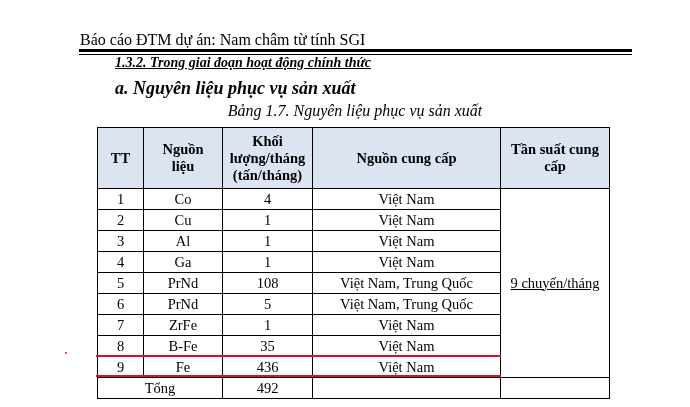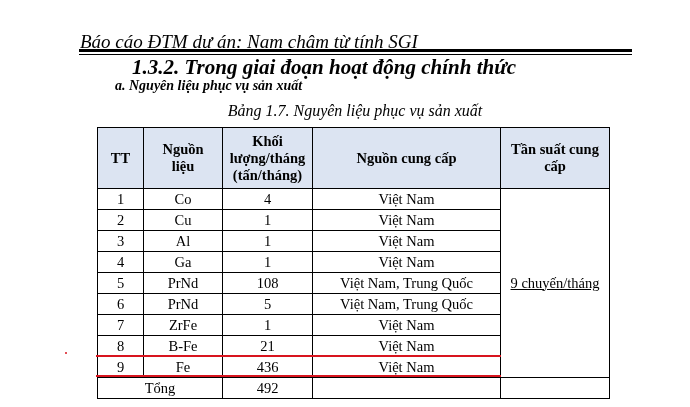--- a/index.html
+++ b/index.html
@@ -1,22 +1,22 @@
 <!DOCTYPE html>
 <html><head>
 <meta charset="utf-8">
 <style>
   html, body { margin: 0; padding: 0; background: #ffffff; }
   body { width: 690px; height: 407px; position: relative; overflow: hidden;
          font-family: "Liberation Serif", "DejaVu Serif", serif; color: #000; }
-  .header-line-text { position: absolute; left: 80px; top: 31px; font-size: 19px; font-style: italic; }
+  .header-line-text { position: absolute; left: 80px; top: 31px; font-size: 16px; }
   .rule-thick { position: absolute; left: 79px; width: 553px; top: 49px; height: 3px; background: #000; }
   .rule-thin  { position: absolute; left: 79px; width: 553px; top: 54px; height: 1px; background: #000; }
-  .h-section { position: absolute; left: 132px; top: 55px; font-size: 21px; font-weight: bold; font-style: italic; }
-  .h-sub { position: absolute; left: 115px; top: 78px; font-size: 14px; font-weight: bold; font-style: italic; }
+  .h-section { position: absolute; left: 115px; top: 55px; font-size: 14px; font-weight: bold; font-style: italic; text-decoration: underline; }
+  .h-sub { position: absolute; left: 115px; top: 78px; font-size: 18px; font-weight: bold; font-style: italic; }
   .caption { position: absolute; left: 0; width: 710px; text-align: center; top: 102px; font-size: 16px; font-style: italic; }
 
   table.grid { position: absolute; left: 97px; top: 127px; border-collapse: collapse; table-layout: fixed; font-size: 14.5px; }
   table.grid td, table.grid th { border: 1.2px solid #000; padding: 0; text-align: center; vertical-align: middle; line-height: 17px; }
   table.grid th { background: #dce4f2; font-weight: bold; height: 60px; }
   table.grid td { height: 20px; }
   td.freq { vertical-align: middle; text-decoration: underline; }
   tr.total td { font-weight: normal; height: 20px; }
   .red-line { position: absolute; height: 2px; background: #d8141e; }
   .red-dot { position: absolute; left: 65px; top: 352px; width: 2px; height: 2px; background: #d8141e; border-radius: 1px; }
@@ -88,21 +88,21 @@
     </tr>
     <tr>
       <td>7</td>
       <td>ZrFe</td>
       <td>1</td>
       <td>Việt Nam</td>
     </tr>
     <tr>
       <td>8</td>
       <td>B-Fe</td>
-      <td>21</td>
+      <td>35</td>
       <td>Việt Nam</td>
     </tr>
     <tr>
       <td>9</td>
       <td>Fe</td>
       <td>436</td>
       <td>Việt Nam</td>
     </tr>
     <tr class="total">
       <td colspan="2">Tổng</td>

